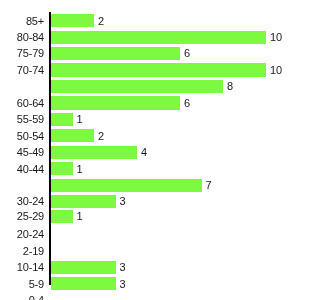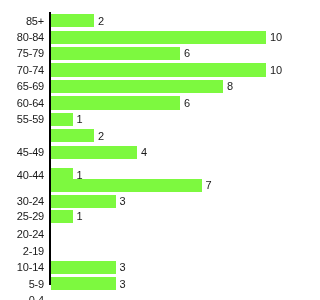--- a/index.html
+++ b/index.html
@@ -101,54 +101,54 @@
         <div class="bar-value" style="left: 184px; color: rgb(26, 26, 26);">6</div>
       </div>
       <div class="bar-row" data-zero="false" style="top: 61.85px;">
         <div class="row-label" style="color: rgb(26, 26, 26);">70-74</div>
         <div class="bar-track" style="width: 215px;">
           <div class="bar-fill" style="background: rgb(125, 249, 63);"></div>
         </div>
         <div class="bar-value" style="left: 270px; color: rgb(26, 26, 26);">10</div>
       </div>
       <div class="bar-row" data-zero="false" style="top: 78.3px;">
-        <div class="row-label" style="color: rgb(26, 26, 26);">65-69</div>
         <div class="bar-track" style="width: 172px;">
           <div class="bar-fill" style="background: rgb(125, 249, 63);"></div>
         </div>
         <div class="bar-value" style="left: 227px; color: rgb(26, 26, 26);">8</div>
       </div>
       <div class="bar-row" data-zero="false" style="top: 94.75px;">
         <div class="row-label" style="color: rgb(26, 26, 26);">60-64</div>
         <div class="bar-track" style="width: 129px;">
           <div class="bar-fill" style="background: rgb(125, 249, 63);"></div>
         </div>
         <div class="bar-value" style="left: 184px; color: rgb(26, 26, 26);">6</div>
       </div>
       <div class="bar-row" data-zero="false" style="top: 111.2px;">
         <div class="row-label" style="color: rgb(26, 26, 26);">55-59</div>
         <div class="bar-track" style="width: 21.5px;">
           <div class="bar-fill" style="background: rgb(125, 249, 63);"></div>
         </div>
         <div class="bar-value" style="left: 76.5px; color: rgb(26, 26, 26);">1</div>
       </div>
       <div class="bar-row" data-zero="false" style="top: 127.65px;">
+        <div class="row-label" style="color: rgb(26, 26, 26);">50-54</div>
         <div class="bar-track" style="width: 43px;">
           <div class="bar-fill" style="background: rgb(125, 249, 63);"></div>
         </div>
         <div class="bar-value" style="left: 98px; color: rgb(26, 26, 26);">2</div>
       </div>
       <div class="bar-row" data-zero="false" style="top: 144.1px;">
         <div class="row-label" style="color: rgb(26, 26, 26);">45-49</div>
         <div class="bar-track" style="width: 86px;">
           <div class="bar-fill" style="background: rgb(125, 249, 63);"></div>
         </div>
         <div class="bar-value" style="left: 141px; color: rgb(26, 26, 26);">4</div>
       </div>
-      <div class="bar-row" data-zero="false" style="top: 160.55px; margin-top: 6px;">
+      <div class="bar-row" data-zero="false" style="top: 160.55px;">
         <div class="row-label" style="color: rgb(26, 26, 26);">40-44</div>
         <div class="bar-track" style="width: 21.5px;">
           <div class="bar-fill" style="background: rgb(125, 249, 63);"></div>
         </div>
         <div class="bar-value" style="left: 76.5px; color: rgb(26, 26, 26);">1</div>
       </div>
       <div class="bar-row" data-zero="false" style="top: 177px;">
         <div class="bar-track" style="width: 150.5px;">
           <div class="bar-fill" style="background: rgb(125, 249, 63);"></div>
         </div>

